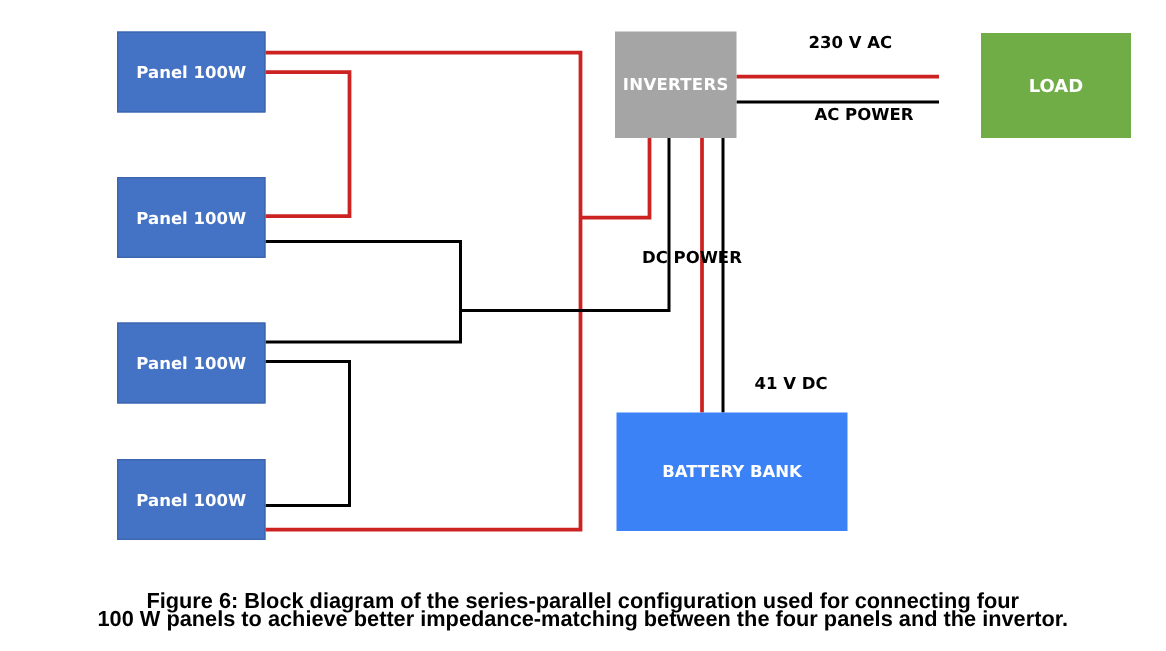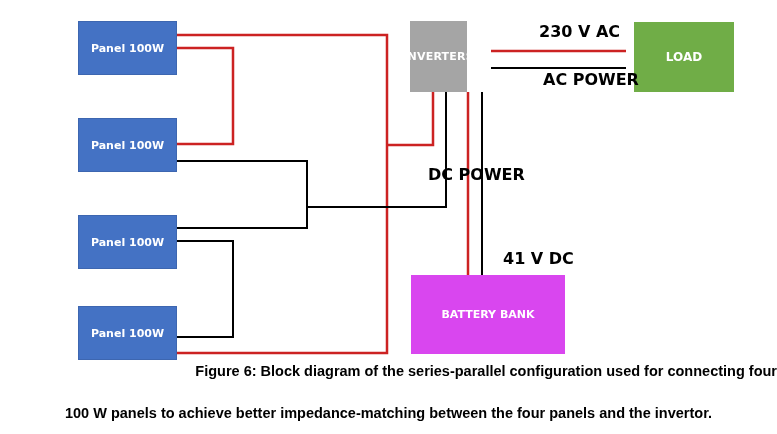--- a/index.html
+++ b/index.html
@@ -1,23 +1,23 @@
 <!DOCTYPE html>
 <html><head>
 <meta charset="utf-8">
 <style>
   html, body { margin: 0; padding: 0; background: #ffffff; }
   body { width: 777px; height: 434px; position: relative; overflow: hidden; font-family: "Liberation Sans", sans-serif; }
   svg#diagram { position: absolute; left: 0; top: 0; }
   .box { position: absolute; display: flex; align-items: center; justify-content: center; color: #ffffff; font-family: "DejaVu Sans", sans-serif; font-weight: bold; font-size: 11px; box-sizing: border-box; }
   .panel { background: #4472c4; width: 99px; height: 54px; left: 78px; border: 1px solid #3d66b0; }
-  .inverter { background: #a5a5a5; left: 410px; top: 21px; width: 57px; height: 71px; font-size: 11px; letter-spacing: 0.2px; }
-  .load { background: #70ad47; left: 634px; top: 22px; width: 100px; height: 70px; font-size: 12px; }
-  .battery { background: #d946ef; left: 411px; top: 275px; width: 154px; height: 79px; font-size: 11px; }
-  .lbl { position: absolute; font-family: "DejaVu Sans", sans-serif; font-weight: bold; font-size: 16px; color: #000; white-space: nowrap; }
+  .inverter { background: #a5a5a5; left: 410px; top: 21px; width: 81px; height: 71px; font-size: 11px; letter-spacing: 0.2px; }
+  .load { background: #70ad47; left: 654px; top: 22px; width: 100px; height: 70px; font-size: 12px; }
+  .battery { background: #3b82f6; left: 411px; top: 275px; width: 154px; height: 79px; font-size: 11px; }
+  .lbl { position: absolute; font-family: "DejaVu Sans", sans-serif; font-weight: bold; font-size: 11px; color: #000; white-space: nowrap; }
   .caption { position: absolute; left: 0; width: 777px; text-align: center; font-family: "Liberation Sans", sans-serif; font-weight: bold; font-size: 14.5px; color: #000; line-height: 19px; }
 </style>
 </head>
 <body>
 
 <svg id="diagram" width="777" height="434">
 
   <polyline points="177,35 387,35 387,353 177,353" fill="none" stroke="#cc2222" stroke-width="2.5"></polyline>
   <polyline points="177,48 233,48 233,144 177,144" fill="none" stroke="#cc2222" stroke-width="2.5"></polyline>
   <polyline points="387,145 433,145 433,92" fill="none" stroke="#cc2222" stroke-width="2.5"></polyline>
@@ -52,14 +52,14 @@
 </div>
 <div class="box battery">
   <span>BATTERY BANK</span>
 </div>
 
 <div class="lbl" style="left:539px; top:22px;">230 V AC</div>
 <div class="lbl" style="left:543px; top:70px;">AC POWER</div>
 <div class="lbl" style="left:428px; top:128px;margin-top:37px;">DC POWER</div>
 <div class="lbl" style="left:503px; top:249px;">41 V DC</div>
 
-<div class="caption" style="top:362px;text-align:right;">Figure 6: Block diagram of the series-parallel configuration used for connecting four</div>
+<div class="caption" style="top:392px;">Figure 6: Block diagram of the series-parallel configuration used for connecting four</div>
 <div class="caption" style="top:404px;">100 W panels to achieve better impedance-matching between the four panels and the invertor.</div>
 
 </body></html>

